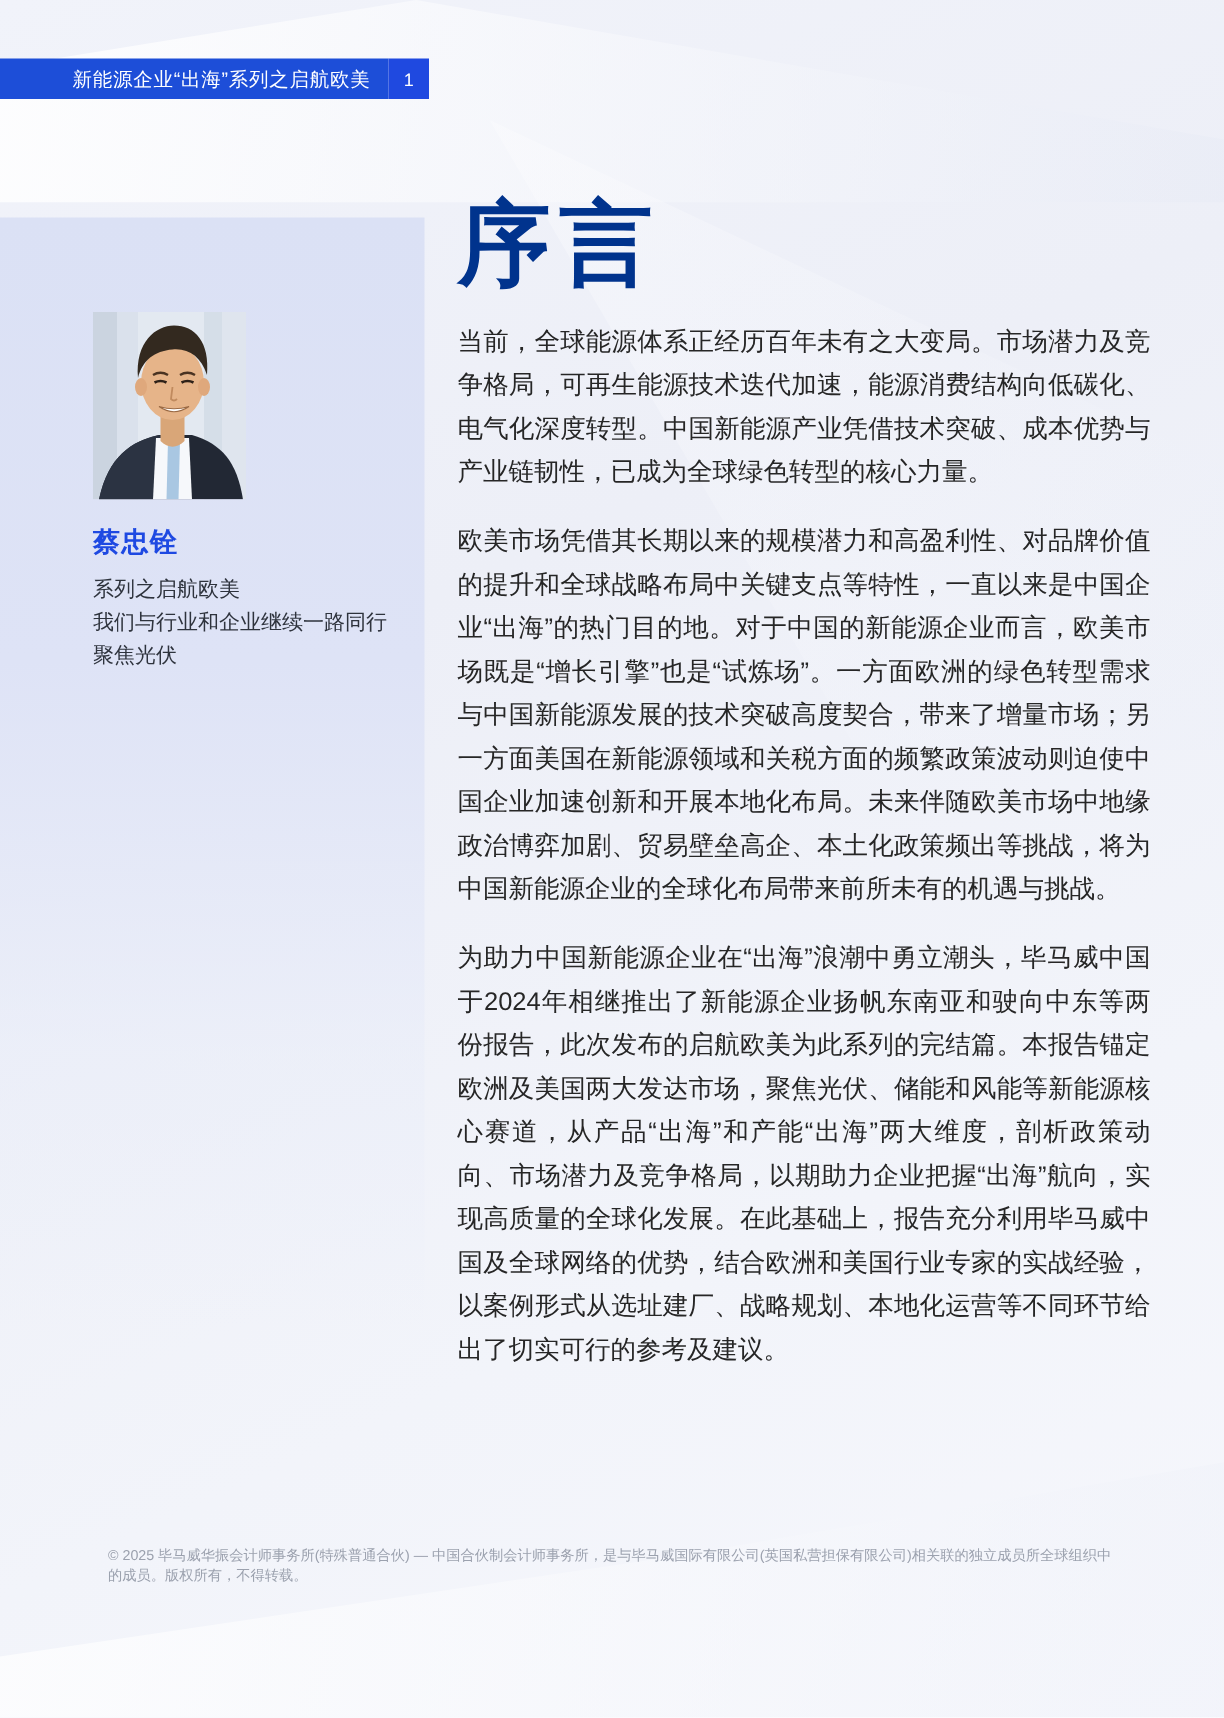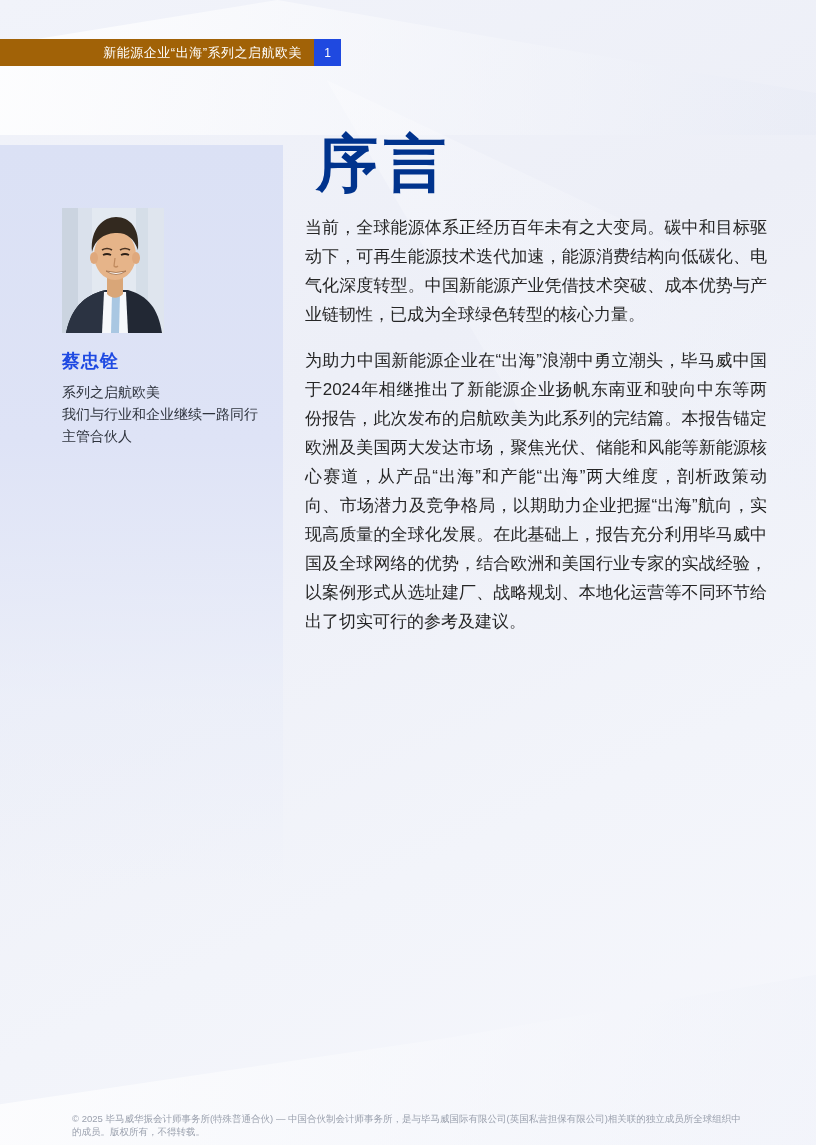--- a/index.html
+++ b/index.html
@@ -45,22 +45,22 @@
   }
   
   .header-bar {
     position: absolute;
     left: 0; top: 39px;
     height: 27px;
     display: flex;
     align-items: stretch;
   }
   .header-title-seg {
-    width: 314px;
-    background: #a16207;
+    width: 259px;
+    background: #1d4ed8;
     color: #ffffff;
     font-size: 13px;
     display: flex;
     align-items: center;
     justify-content: flex-end;
     padding-right: 12px;
     box-sizing: border-box;
     letter-spacing: 0.5px;
   }
   .header-page-seg {
@@ -107,33 +107,33 @@
     position: absolute;
     left: 305px; top: 125px;
     width: 462px;
   }
   .main-title {
     font-size: 62px;
     font-weight: 800;
     color: #00338D;
     letter-spacing: 6px;
     line-height: 1.25;
-    margin: 0 0 10px 11px;
+    margin: 0 0 10px 0;
   }
   .main-col p {
     margin: 0 0 17px 0;
     font-size: 17px;
     line-height: 29px;
     color: #262626;
     text-align: justify;
   }
   
   .footer-note {
     position: absolute;
-    left: 72px; top: 1112px;
+    left: 72px; top: 1031px;
     width: 672px;
     font-size: 9.5px;
     line-height: 13px;
     color: #9ba1ae;
   }
 </style>
 </head>
 <body>
 
 <div class="page">
@@ -183,24 +183,25 @@
 
       <path d="M44,63 Q54,70 64,63 Q54,66 44,63 Z" fill="#ffffff" stroke="#9c6b45" stroke-width="0.8"></path>
     </svg>
   </div>
 
   <div class="person-name">蔡忠铨</div>
 
   <div class="person-role">
     <div>系列之启航欧美</div>
     <div>我们与行业和企业继续一路同行</div>
-    <div>主管合伙人</div>
+    <div>聚焦光伏</div>
   </div>
 
   <div class="main-col">
     <h1 class="main-title">序言</h1>
-    <p>当前，全球能源体系正经历百年未有之大变局。碳中和目标驱动下，可再生能源技术迭代加速，能源消费结构向低碳化、电气化深度转型。中国新能源产业凭借技术突破、成本优势与产业链韧性，已成为全球绿色转型的核心力量。</p>
+    <p>当前，全球能源体系正经历百年未有之大变局。市场潜力及竞争格局，可再生能源技术迭代加速，能源消费结构向低碳化、电气化深度转型。中国新能源产业凭借技术突破、成本优势与产业链韧性，已成为全球绿色转型的核心力量。</p>
+    <p>欧美市场凭借其长期以来的规模潜力和高盈利性、对品牌价值的提升和全球战略布局中关键支点等特性，一直以来是中国企业“出海”的热门目的地。对于中国的新能源企业而言，欧美市场既是“增长引擎”也是“试炼场”。一方面欧洲的绿色转型需求与中国新能源发展的技术突破高度契合，带来了增量市场；另一方面美国在新能源领域和关税方面的频繁政策波动则迫使中国企业加速创新和开展本地化布局。未来伴随欧美市场中地缘政治博弈加剧、贸易壁垒高企、本土化政策频出等挑战，将为中国新能源企业的全球化布局带来前所未有的机遇与挑战。</p>
     <p>为助力中国新能源企业在“出海”浪潮中勇立潮头，毕马威中国于2024年相继推出了新能源企业扬帆东南亚和驶向中东等两份报告，此次发布的启航欧美为此系列的完结篇。本报告锚定欧洲及美国两大发达市场，聚焦光伏、储能和风能等新能源核心赛道，从产品“出海”和产能“出海”两大维度，剖析政策动向、市场潜力及竞争格局，以期助力企业把握“出海”航向，实现高质量的全球化发展。在此基础上，报告充分利用毕马威中国及全球网络的优势，结合欧洲和美国行业专家的实战经验，以案例形式从选址建厂、战略规划、本地化运营等不同环节给出了切实可行的参考及建议。</p>
   </div>
 
   <div class="footer-note">© 2025 毕马威华振会计师事务所(特殊普通合伙) — 中国合伙制会计师事务所，是与毕马威国际有限公司(英国私营担保有限公司)相关联的独立成员所全球组织中的成员。版权所有，不得转载。</div>
 
 </div>
 
 </body></html>

